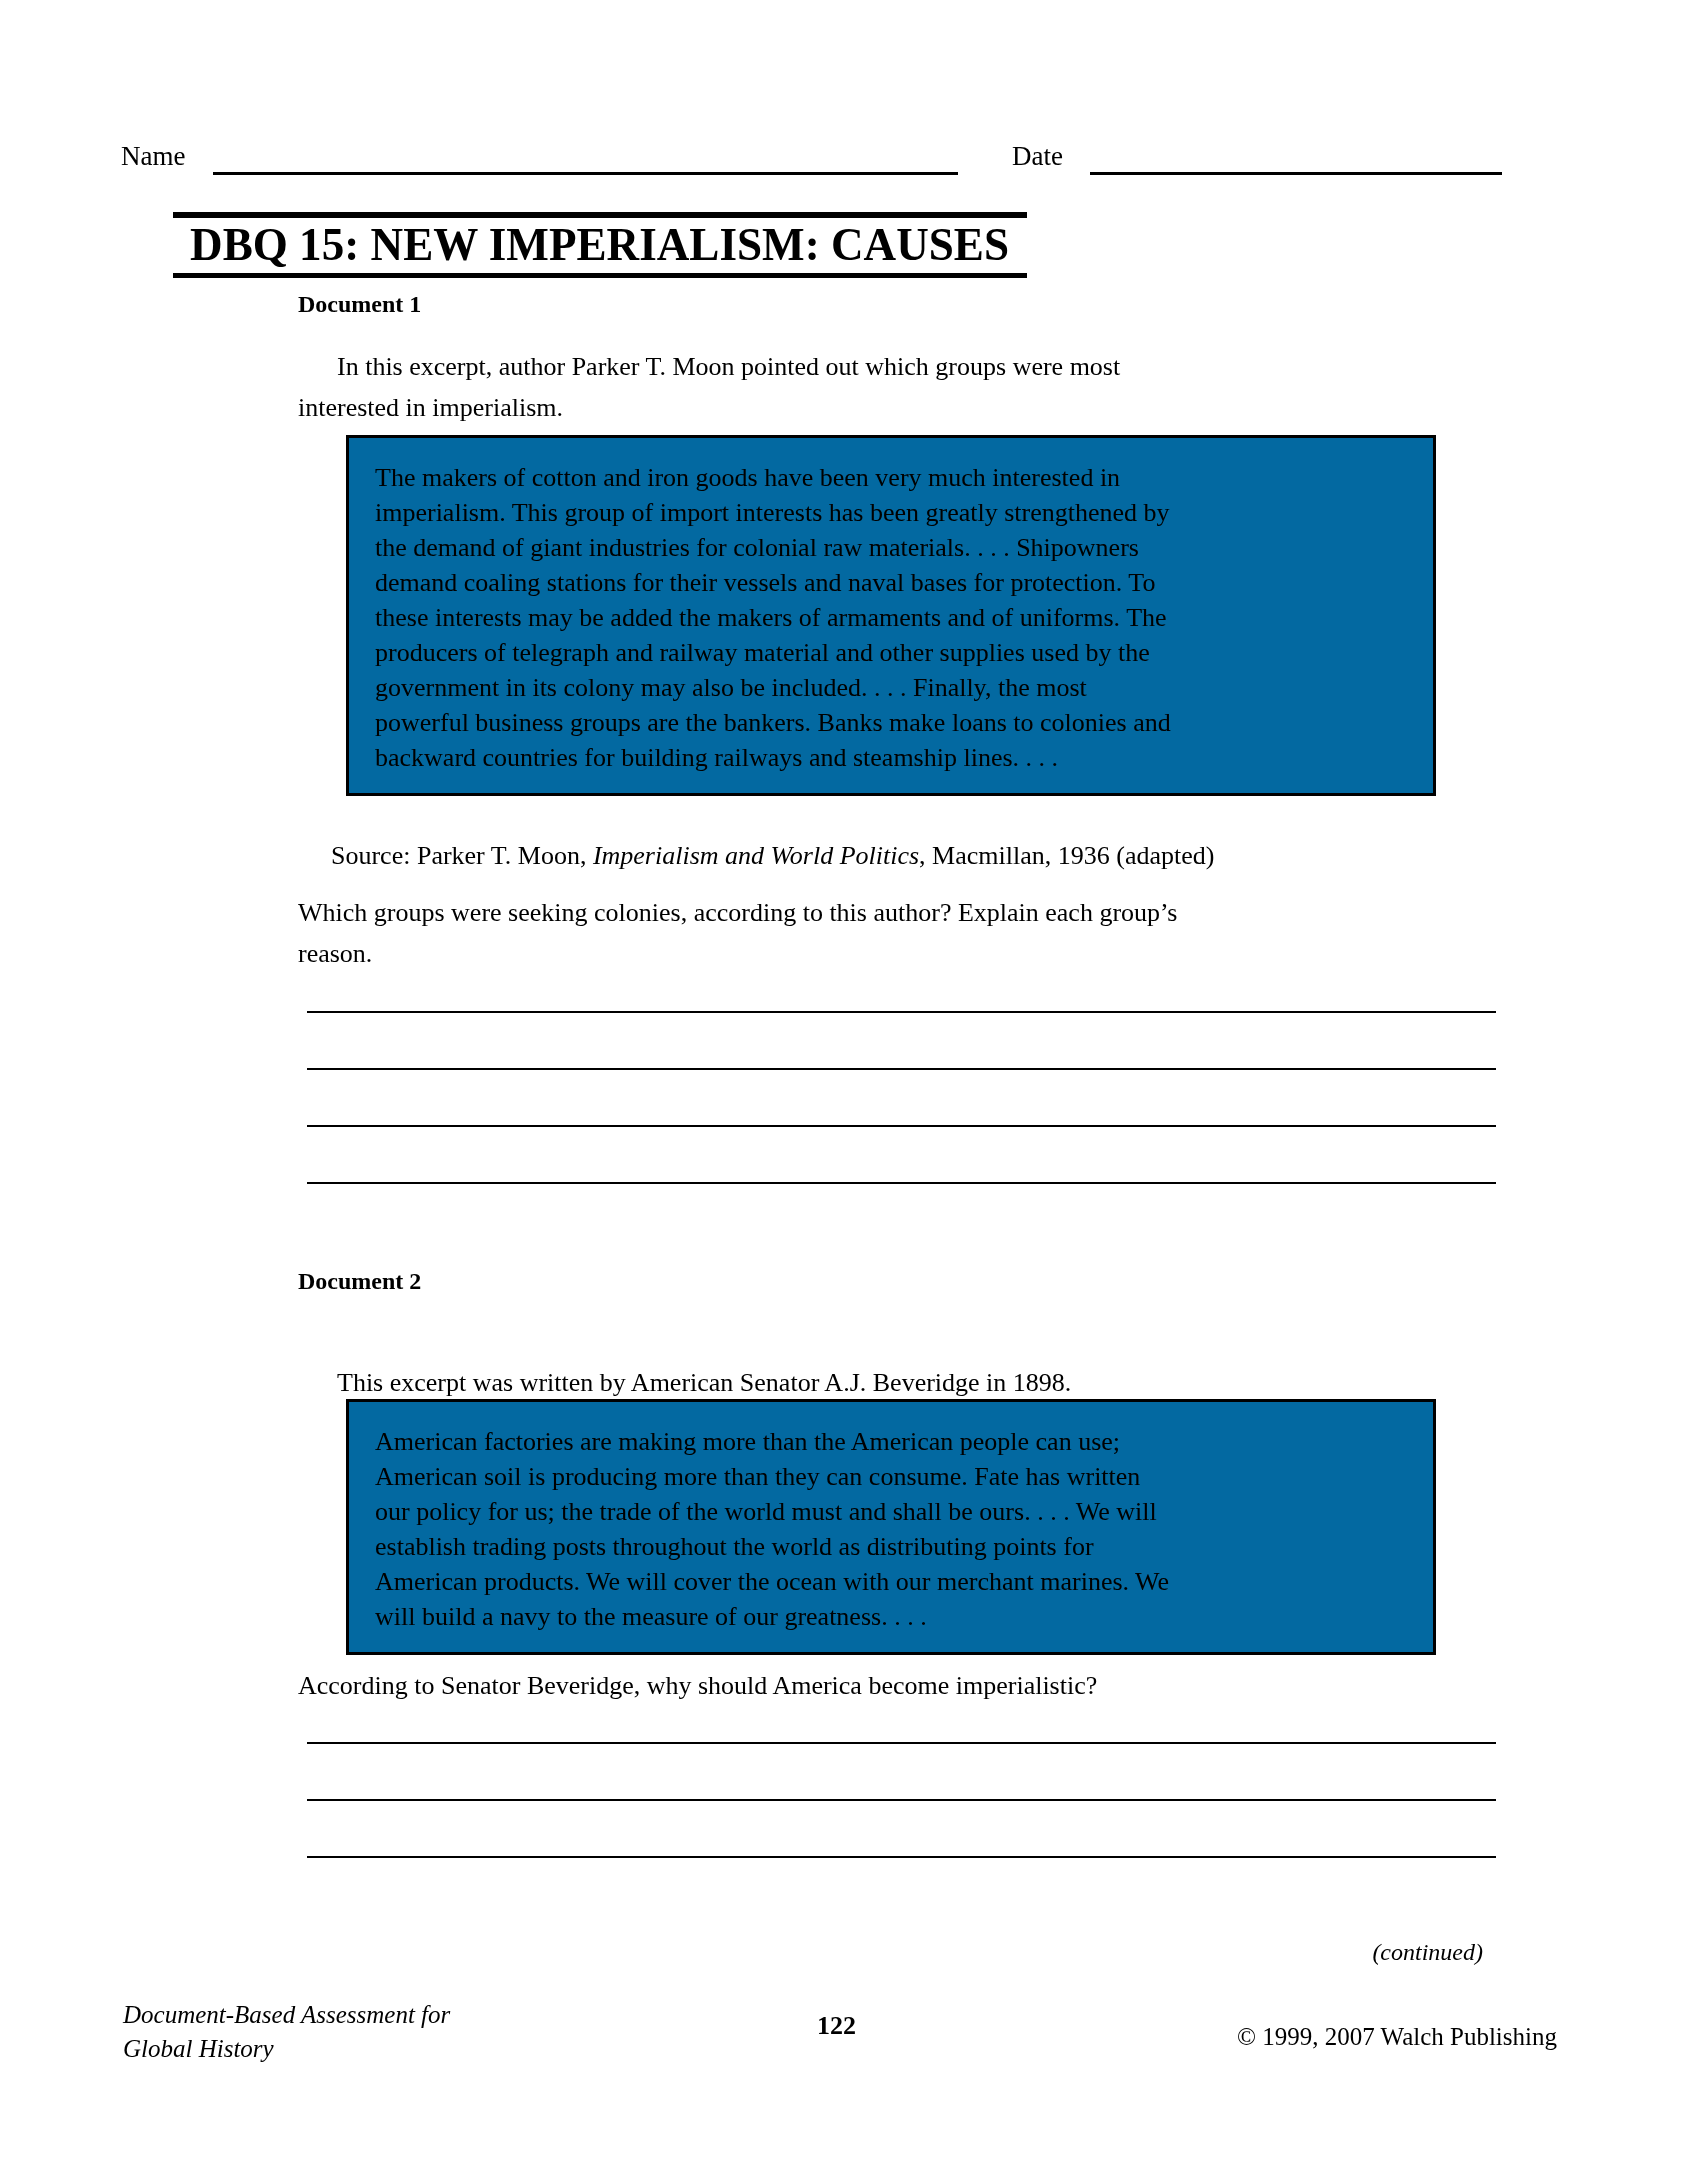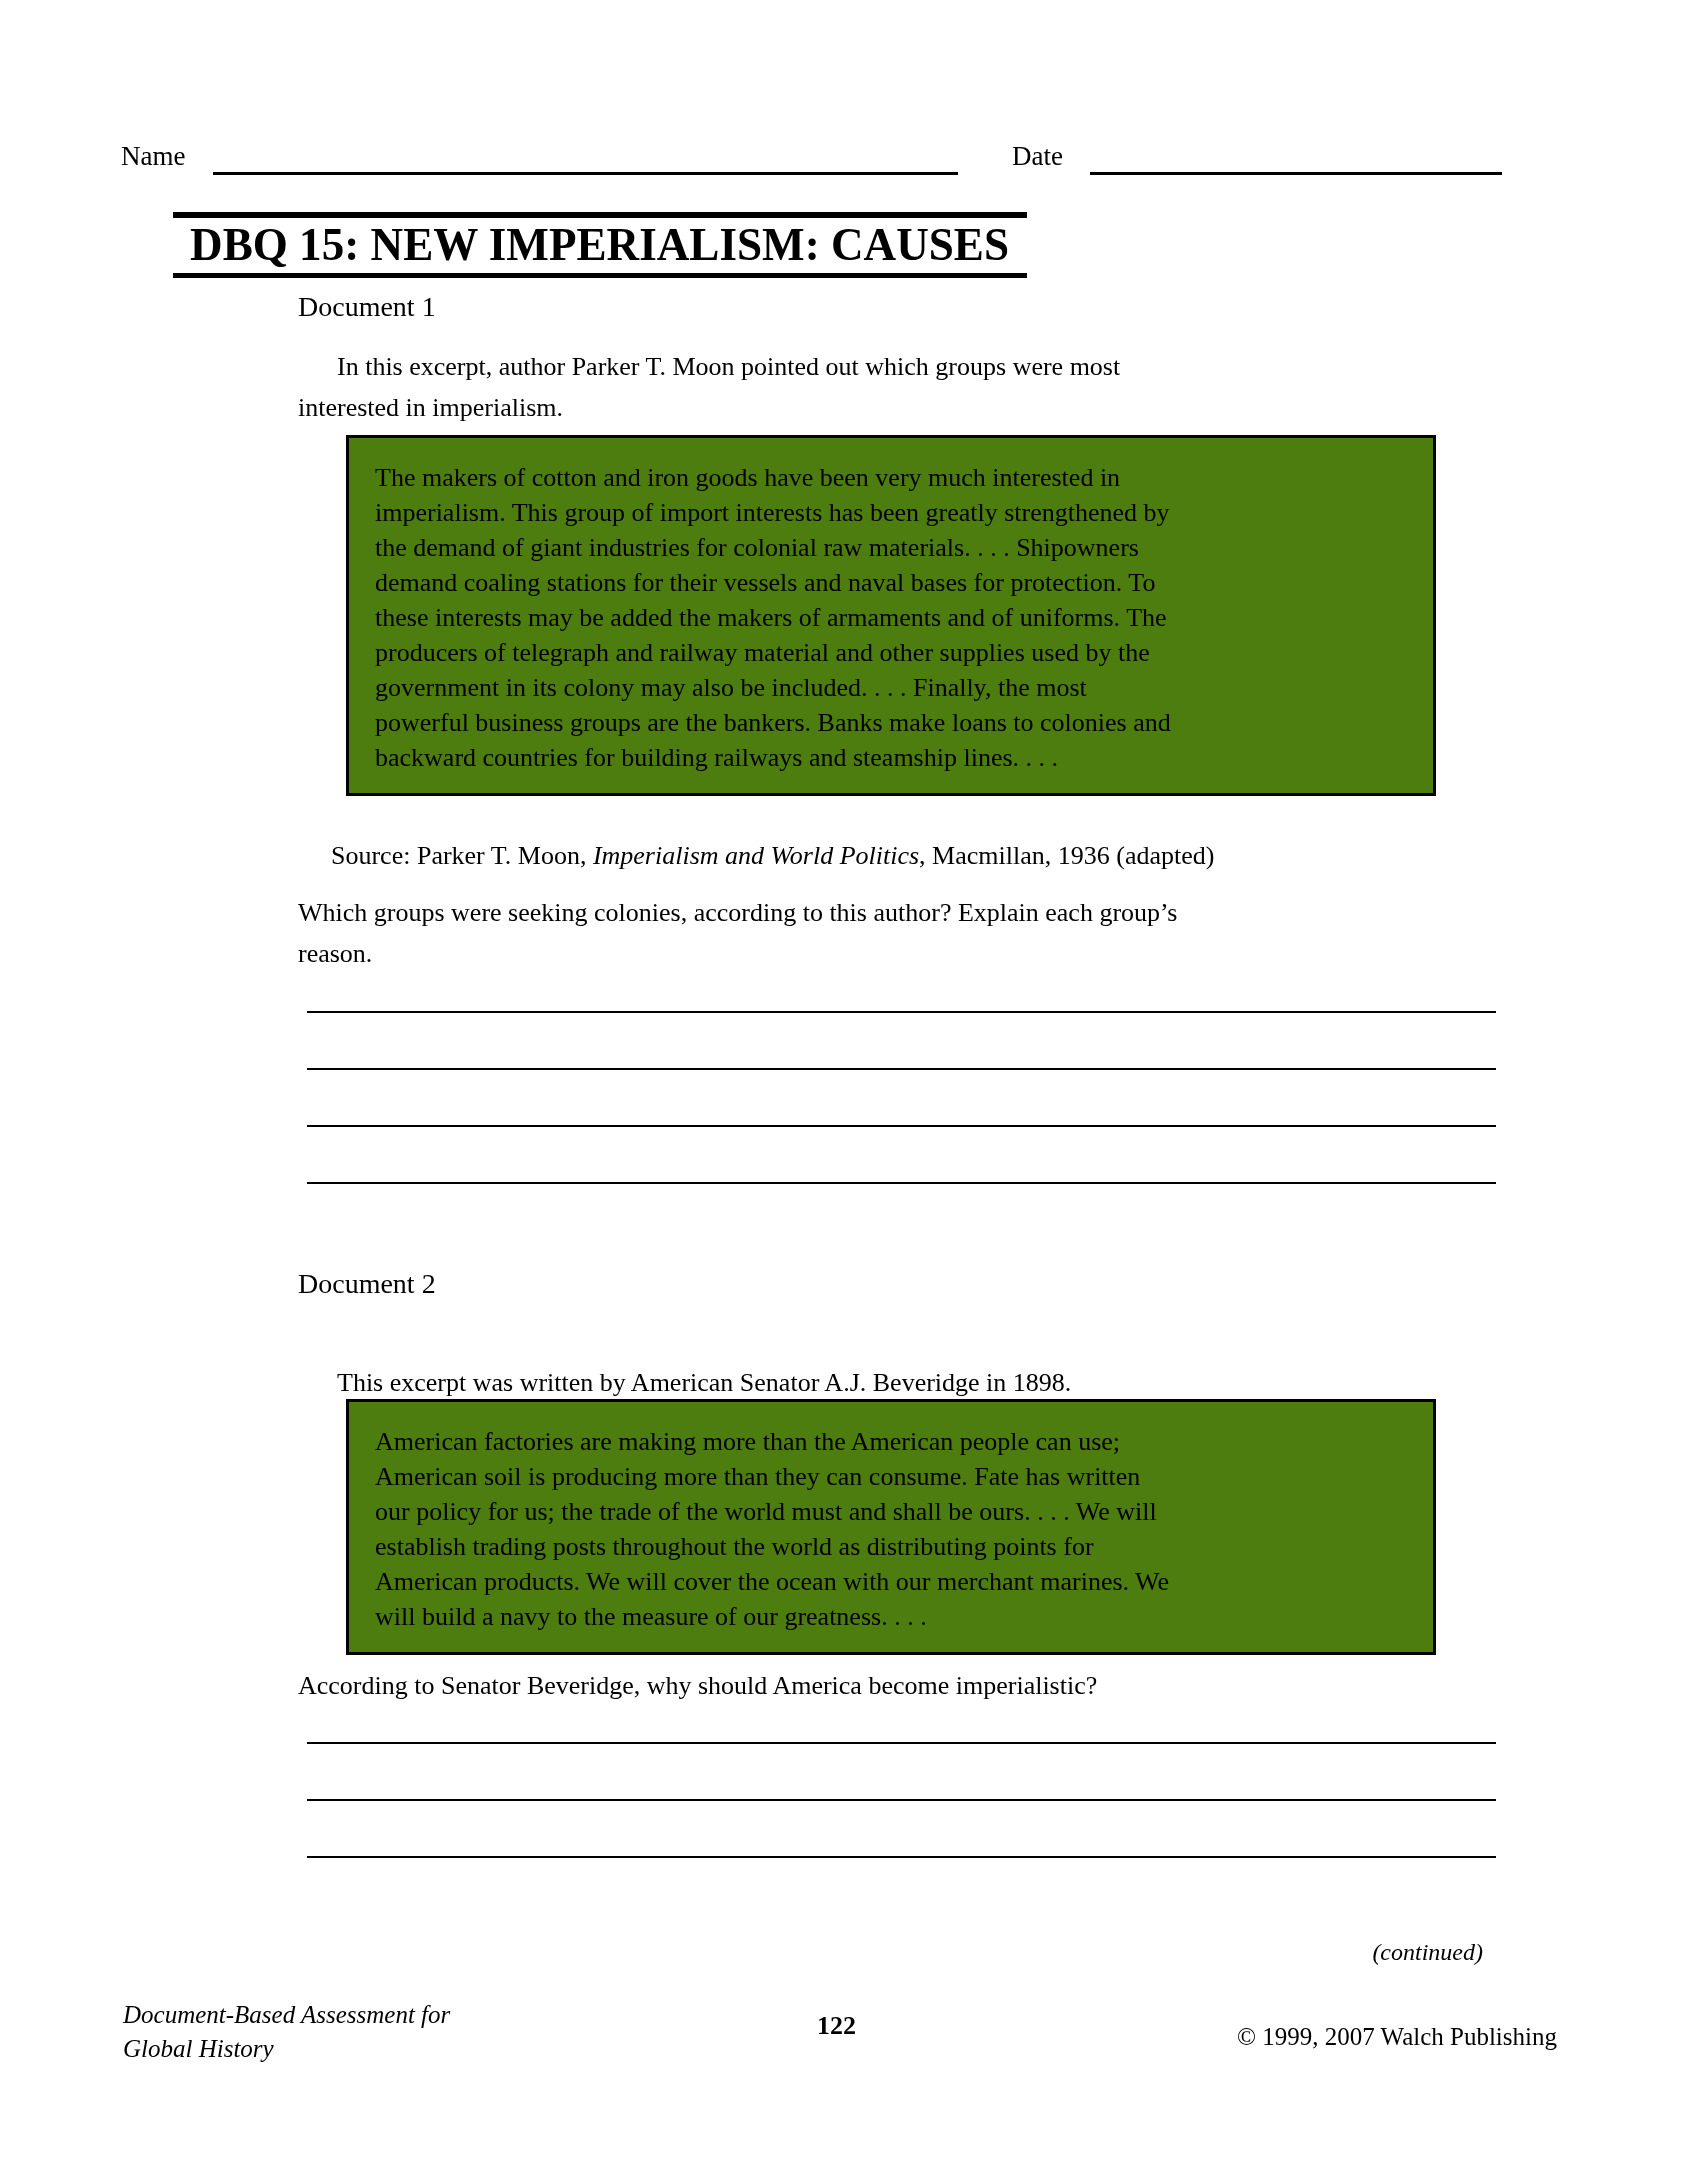--- a/index.html
+++ b/index.html
@@ -27,35 +27,35 @@
     padding:4.3px 0 6px; text-align:left;
   }
   #page-title {
     display:inline-block;
     font-size:47px; line-height:45px; font-weight:bold;
     white-space:nowrap;
     transform:scaleX(0.96); transform-origin:center;
   }
 
   
-  .doc-heading { font-size:28px; font-weight:normal; }
+  .doc-heading { font-size:24px; font-weight:bold; }
   #doc1-heading { left:298px; top:291px; }
   #doc2-heading { left:298px; top:1268px; }
 
   
   .body-text { font-size:26px; line-height:41px; white-space:pre-line; }
   .indent-first { text-indent:39px; }
   #doc1-intro { left:298px; top:346px; width:1150px; }
   #doc2-intro { left:298px; top:1362px; width:1150px; }
 
   
   .excerpt-box {
     border:3.5px solid #000; box-sizing:border-box;
     width:1090px; left:346px;
-    padding:21.6px 24px 18px 26px; background:#4d7c0f;
+    padding:21.6px 24px 18px 26px; background:#0369a1;
   }
   #doc1-box { top:435px; }
   #doc2-box { top:1399px; }
   .excerpt-text { font-size:26px; line-height:35px; white-space:pre-line; }
 
   
   #doc1-source { left:331px; top:841px; font-size:26px; white-space:nowrap; }
   .italic { font-style:italic; }
   #doc1-question { left:298px; top:892px; width:1193px; }
   #doc2-question { left:298px; top:1665px; width:1193px; }

